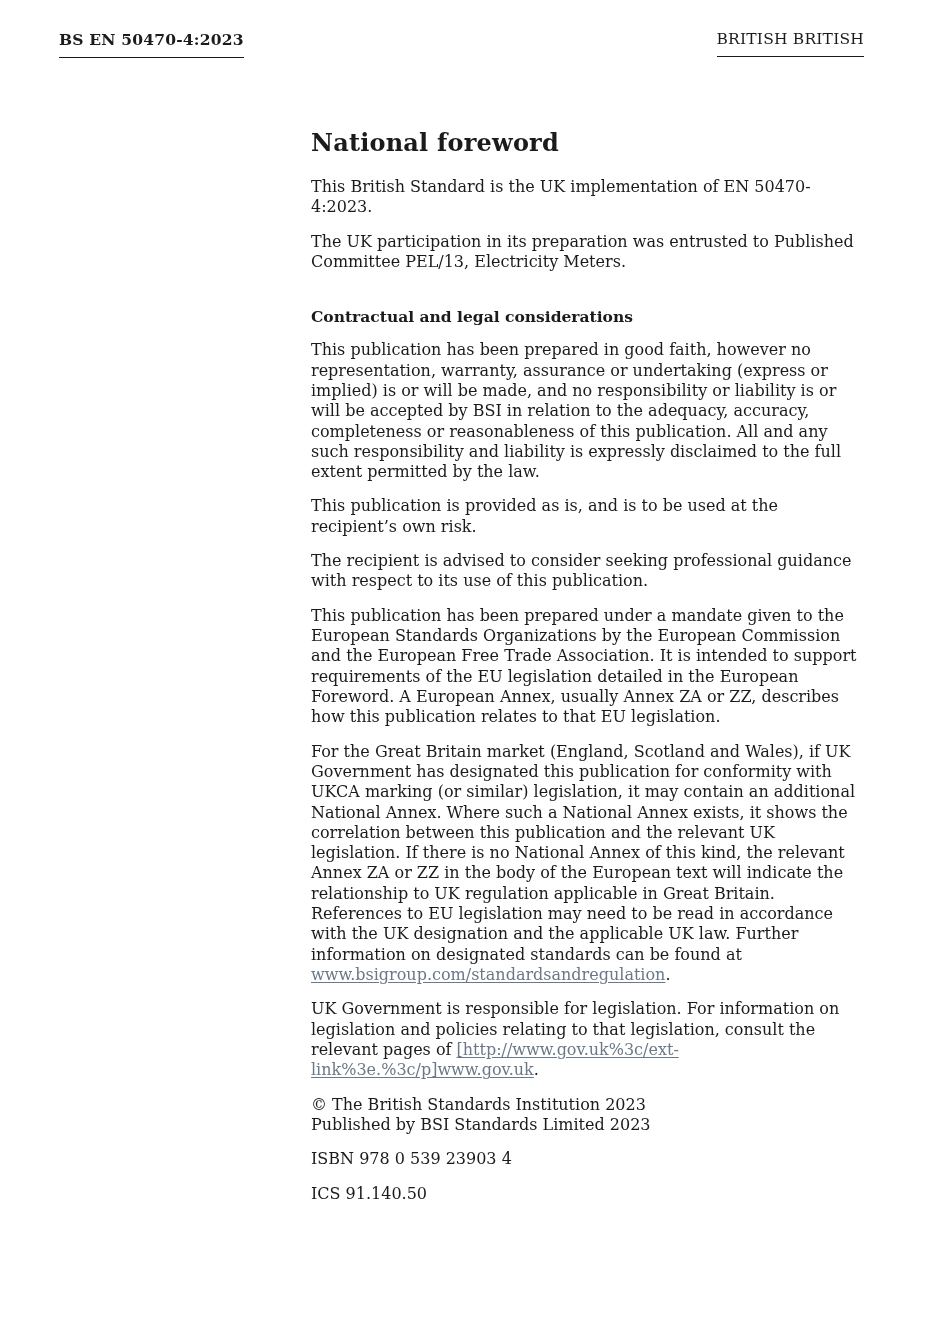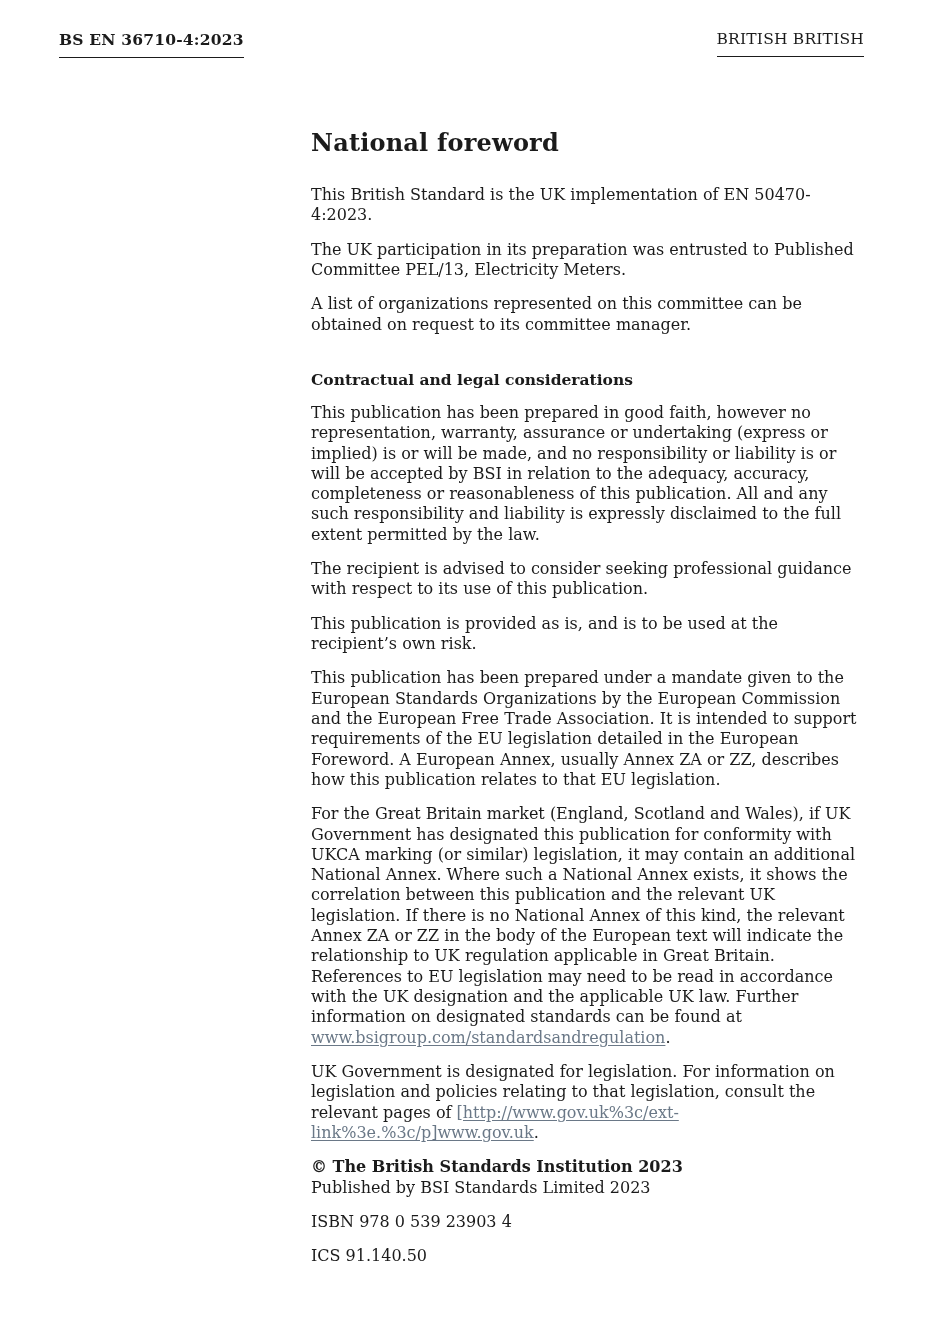--- a/index.html
+++ b/index.html
@@ -33,81 +33,80 @@
   .header-left { font-weight:bold; }
   .header-right { font-weight:normal; }
   .content {
     margin-left:311px;
     margin-right:86px;
     margin-top:70px;
   }
   .doc-title {
     font-size:24px;
     font-weight:bold;
-    margin-bottom:28px;
+    margin-bottom:20px;
     letter-spacing:0.2px;
   }
   .content p {
     font-size:16px;
     line-height:1.27;
     margin-bottom:14px;
   }
   .subheading {
     font-size:15.5px;
     font-weight:bold;
     margin-top:35px;
     margin-bottom:14px;
   }
-  .tight { margin-bottom:0 !important;font-weight:bold; }
+  .tight { margin-bottom:0 !important; }
   .block-gap { margin-top:14px; }
   a.doc-link {
     color:var(--link-color,#6a7887);
     text-decoration:underline;
     text-underline-offset:2px;
     cursor:pointer;
   }
 </style>
 </head>
 <body>
 
 <div class="page">
 
   <header class="page-header">
-    <span class="header-item header-left">BS EN 36710-4:2023</span>
+    <span class="header-item header-left">BS EN 50470-4:2023</span>
     <span class="header-item header-right">BRITISH BRITISH</span>
   </header>
 
   <main class="content">
 
     <h1 class="doc-title">National foreword</h1>
 
     <p>This British Standard is the UK implementation of EN 50470-4:2023.</p>
 
     <p>The UK participation in its preparation was entrusted to Published Committee PEL/13, Electricity Meters.</p>
 
-    <p>A list of organizations represented on this committee can be obtained on request to its committee manager.</p>
 
     <h2 class="subheading">Contractual and legal considerations</h2>
 
     <p>This publication has been prepared in good faith, however no representation, warranty, assurance or undertaking (express or implied) is or will be made, and no responsibility or liability is or will be accepted by BSI in relation to the adequacy, accuracy, completeness or reasonableness of this publication. All and any such responsibility and liability is expressly disclaimed to the full extent permitted by the law.</p>
 
+    <p>This publication is provided as is, and is to be used at the recipient’s own risk.</p>
+
     <p>The recipient is advised to consider seeking professional guidance with respect to its use of this publication.</p>
-
-    <p>This publication is provided as is, and is to be used at the recipient’s own risk.</p>
 
 
     <p>This publication has been prepared under a mandate given to the European Standards Organizations by the European Commission and the European Free Trade Association. It is intended to support requirements of the EU legislation detailed in the European Foreword. A European Annex, usually Annex ZA or ZZ, describes how this publication relates to that EU legislation.</p>
 
     <p>
       <span>For the Great Britain market (England, Scotland and Wales), if UK Government has designated this publication for conformity with UKCA marking (or similar) legislation, it may contain an additional National Annex. Where such a National Annex exists, it shows the correlation between this publication and the relevant UK legislation. If there is no National Annex of this kind, the relevant Annex ZA or ZZ in the body of the European text will indicate the relationship to UK regulation applicable in Great Britain. References to EU legislation may need to be read in accordance with the UK designation and the applicable UK law. Further information on designated standards can be found at </span><a class="doc-link" href="#">www.bsigroup.com/standardsandregulation</a><span>.</span>
     </p>
 
 
     <p>
-      <span>UK Government is designated for legislation. For information on legislation and policies relating to that legislation, consult the relevant pages of </span><a class="doc-link" href="#">[http://www.gov.uk%3c/ext-link%3e.%3c/p]www.gov.uk</a><span>.</span>
+      <span>UK Government is responsible for legislation. For information on legislation and policies relating to that legislation, consult the relevant pages of </span><a class="doc-link" href="#">[http://www.gov.uk%3c/ext-link%3e.%3c/p]www.gov.uk</a><span>.</span>
     </p>
 
     <div class="block-gap">
       <p class="tight">© The British Standards Institution 2023</p>
       <p>Published by BSI Standards Limited 2023</p>
     </div>
 
     <p class="block-gap">ISBN 978 0 539 23903 4</p>
 
     <p class="block-gap">ICS 91.140.50</p>

